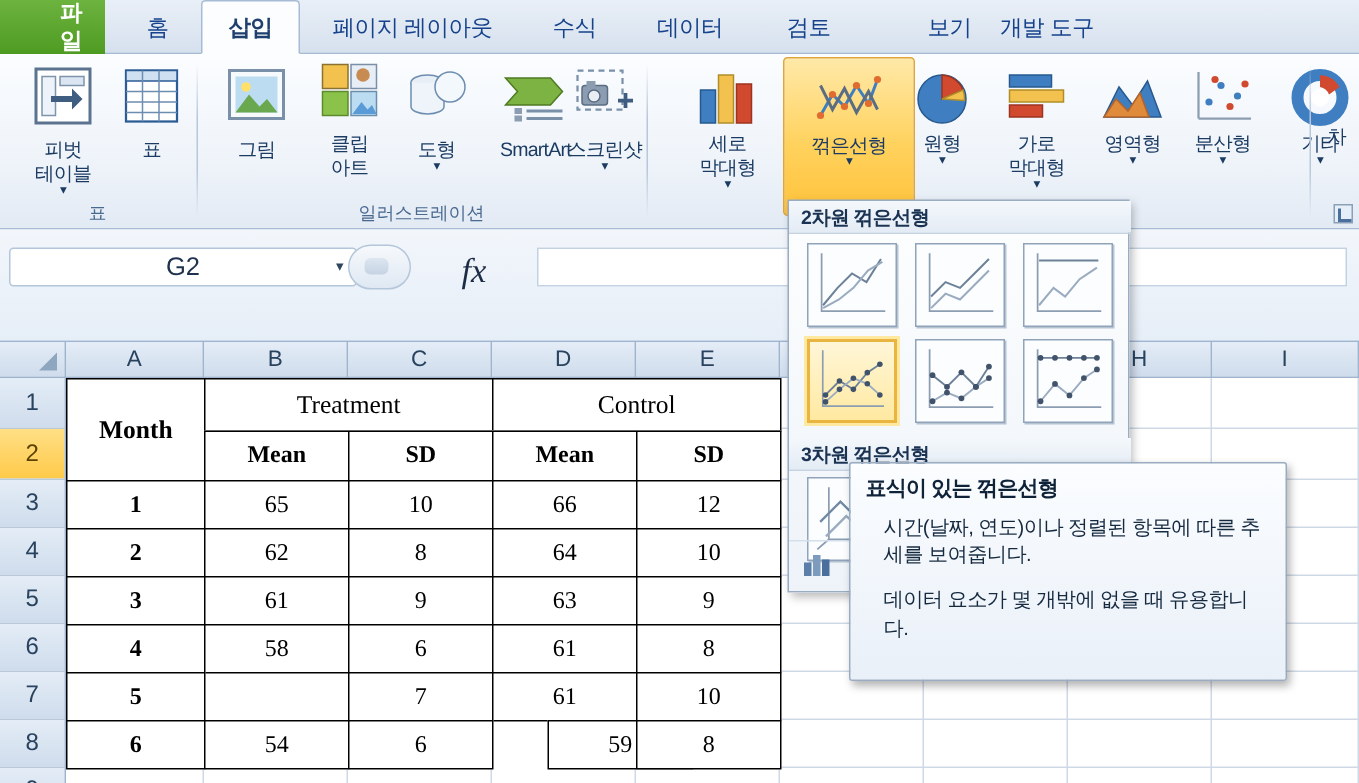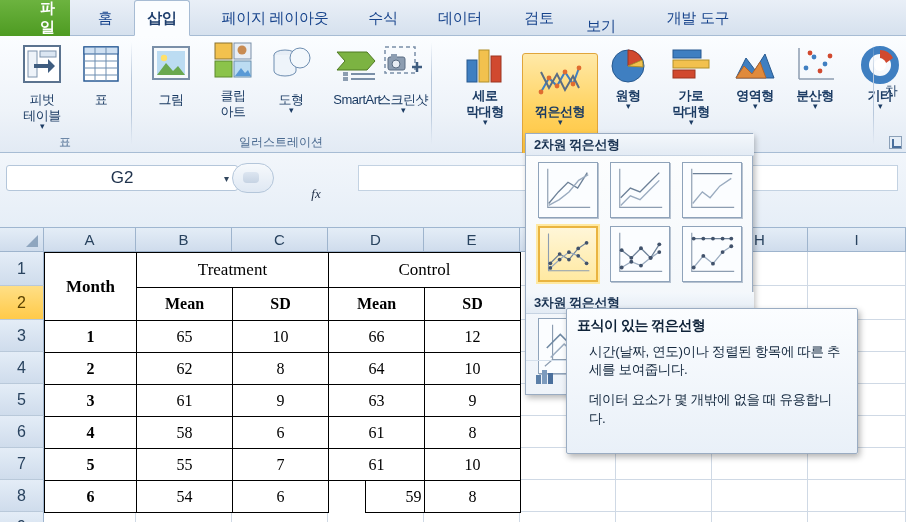--- a/index.html
+++ b/index.html
@@ -85,24 +85,24 @@
     position: absolute; left: 232px; top: 10px; width: 42px; height: 30px;
     background: linear-gradient(to bottom,#f6f9fc,#dfe8f3);
     border: 1px solid #b4c6da; border-radius: 15px;
   }
   .nb-round i {
     position: absolute; left: 10px; top: 8px; width: 16px; height: 11px;
     background: linear-gradient(to bottom,#dde6f1,#c6d3e3);
     border-radius: 4px;
   }
   .fxbox {
-    position: absolute; left: 276px; top: 26px; width: 80px; height: 30px;
+    position: absolute; left: 276px; top: 13px; width: 80px; height: 30px;
     display: flex; align-items: center; justify-content: center;
     font-family: "Liberation Serif", "DejaVu Serif", serif;
-    font-style: italic; font-size: 13px; color: #1c2c45;
+    font-style: italic; font-size: 23px; color: #1c2c45;
   }
   .finput {
     position: absolute; left: 358px; top: 12px; width: 540px; height: 26px;
     background: #fff; border: 1px solid #c3d2e2;
   }
 
   
   .grid { position: absolute; top: 228px; left: 0; width: 906px; height: 294px; background:#fff; }
   .colhdr {
     position: absolute; top: 0; height: 24px;
@@ -206,36 +206,36 @@
 
 <div id="app">
 
   <div class="tabstrip">
     <div class="tab tab-file" style="left:0;width:70px;">
         <span>파일</span>
       </div>
     <div class="tab" style="left:78px;width:54px;">
         <span>홈</span>
       </div>
-    <div class="tab tab-active" style="left:134px;width:56px;">
+    <div class="tab tab-active" style="left:134px;width:66px;">
         <span>삽입</span>
       </div>
     <div class="tab" style="left:204px;width:142px;">
         <span>페이지 레이아웃</span>
       </div>
     <div class="tab" style="left:420px;width:80px;">
         <span>데이터</span>
       </div>
     <div class="tab" style="left:350px;width:66px;">
         <span>수식</span>
       </div>
     <div class="tab" style="left:506px;width:66px;">
         <span>검토</span>
       </div>
-    <div class="tab" style="left:572px;width:58px;align-items:flex-end;">
+    <div class="tab" style="left:604px;width:58px;">
         <span>보기</span>
       </div>
     <div class="tab" style="left:644px;width:108px;">
         <span>개발 도구</span>
       </div>
   </div>
 
   <div class="ribbon">
 
     <div class="rgroup" style="left:0;width:130px;">
@@ -336,35 +336,35 @@
             </g>
           </svg>
         </span>
         <span class="lbl">스크린샷</span>
         <span class="caret">▾</span>
       </div>
       <div class="grp-label">일러스트레이션</div>
     </div>
     <div class="rgroup-sep" style="left:431px;"></div>
 
-    <div class="rgroup" style="left:432px;width:440px;font-weight:bold;">
+    <div class="rgroup" style="left:432px;width:440px;">
       <div class="rbtn" style="left:22px;top:8px;width:62px;">
         <span>
           <svg width="46" height="40" viewBox="0 0 46 40">
             <rect x="5" y="16" width="10" height="22" fill="#3f7fc1" stroke="#27598f"></rect>
             <rect x="17" y="6" width="10" height="32" fill="#f2c14e" stroke="#b08f2a"></rect>
             <rect x="29" y="12" width="10" height="26" fill="#d1492f" stroke="#9c3420"></rect>
           </svg>
         </span>
         <span class="lbl">세로</span>
         <span class="lbl">막대형</span>
         <span class="caret">▾</span>
       </div>
 
-      <div class="rbtn sel" style="left:90px;top:17px;width:76px;height:106px;padding-top:4px;">
+      <div class="rbtn sel" style="left:90px;top:2px;width:88px;height:106px;padding-top:4px;">
         <span>
           <svg width="48" height="42" viewBox="0 0 48 42">
             <polyline points="5,34 13,20 21,28 29,14 37,26 43,10" fill="none" stroke="#3f7fc1" stroke-width="2"></polyline>
             <polyline points="5,14 13,30 21,16 29,32 37,18 43,30" fill="none" stroke="#5b6d83" stroke-width="2"></polyline>
             <g fill="#e06c2f">
               <circle cx="5" cy="34" r="2.4"></circle>
                 <circle cx="13" cy="20" r="2.4"></circle>
                 <circle cx="21" cy="28" r="2.4"></circle>
               <circle cx="29" cy="14" r="2.4"></circle>
                 <circle cx="37" cy="26" r="2.4"></circle>
@@ -659,23 +659,20 @@
     <div class="tcell" style="left:328px;top:188px;width:97px;height:33px;font-weight:normal;">
         <span>61</span>
       </div>
     <div class="tcell" style="left:424px;top:188px;width:97px;height:33px;font-weight:normal;">
         <span>8</span>
       </div>
 
     <div class="tcell num" style="left:44px;top:220px;width:93px;height:33px;">
         <span>5</span>
       </div>
-    <div class="tcell" style="left:136px;top:220px;width:97px;height:33px;font-weight:normal;">
-        <span>55</span>
-      </div>
     <div class="tcell" style="left:232px;top:220px;width:97px;height:33px;font-weight:normal;">
         <span>7</span>
       </div>
     <div class="tcell" style="left:328px;top:220px;width:97px;height:33px;font-weight:normal;">
         <span>61</span>
       </div>
     <div class="tcell" style="left:424px;top:220px;width:97px;height:33px;font-weight:normal;">
         <span>10</span>
       </div>
 

